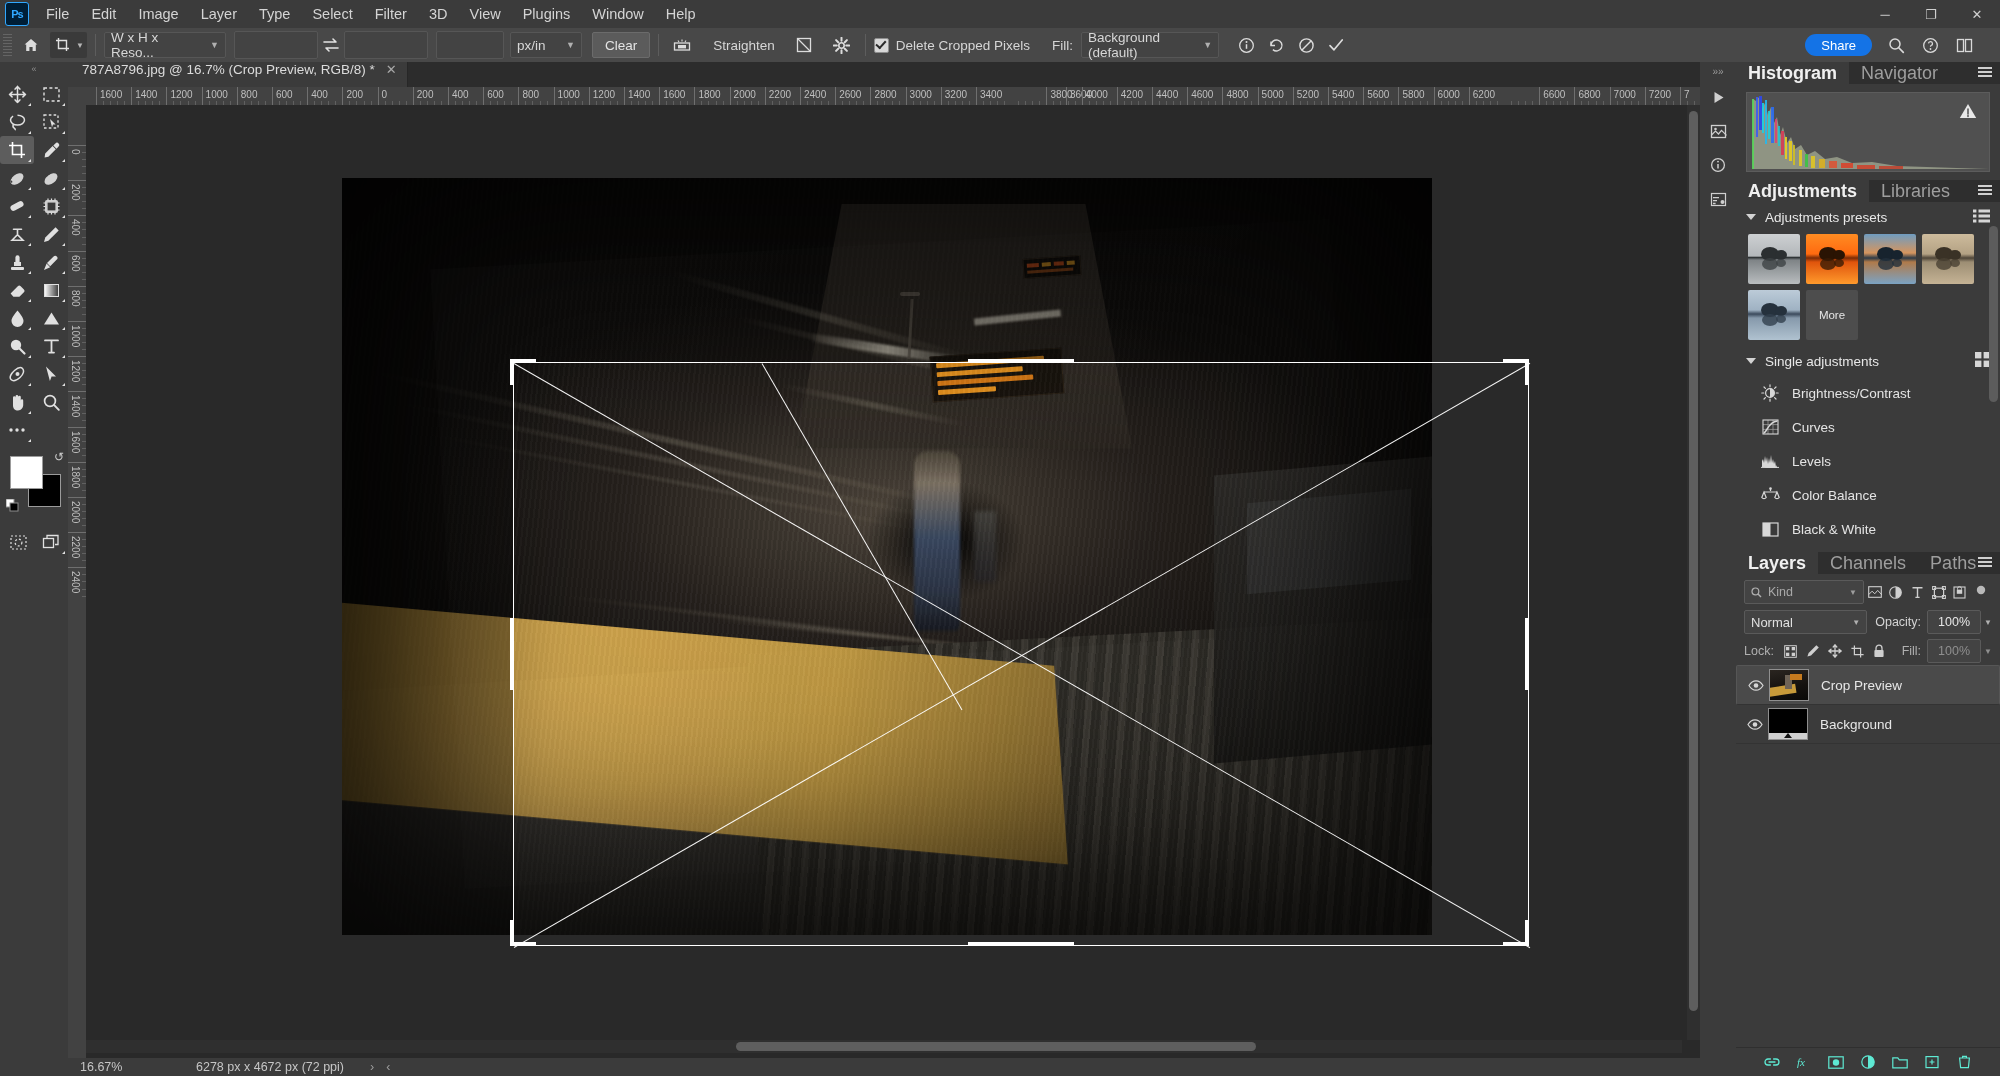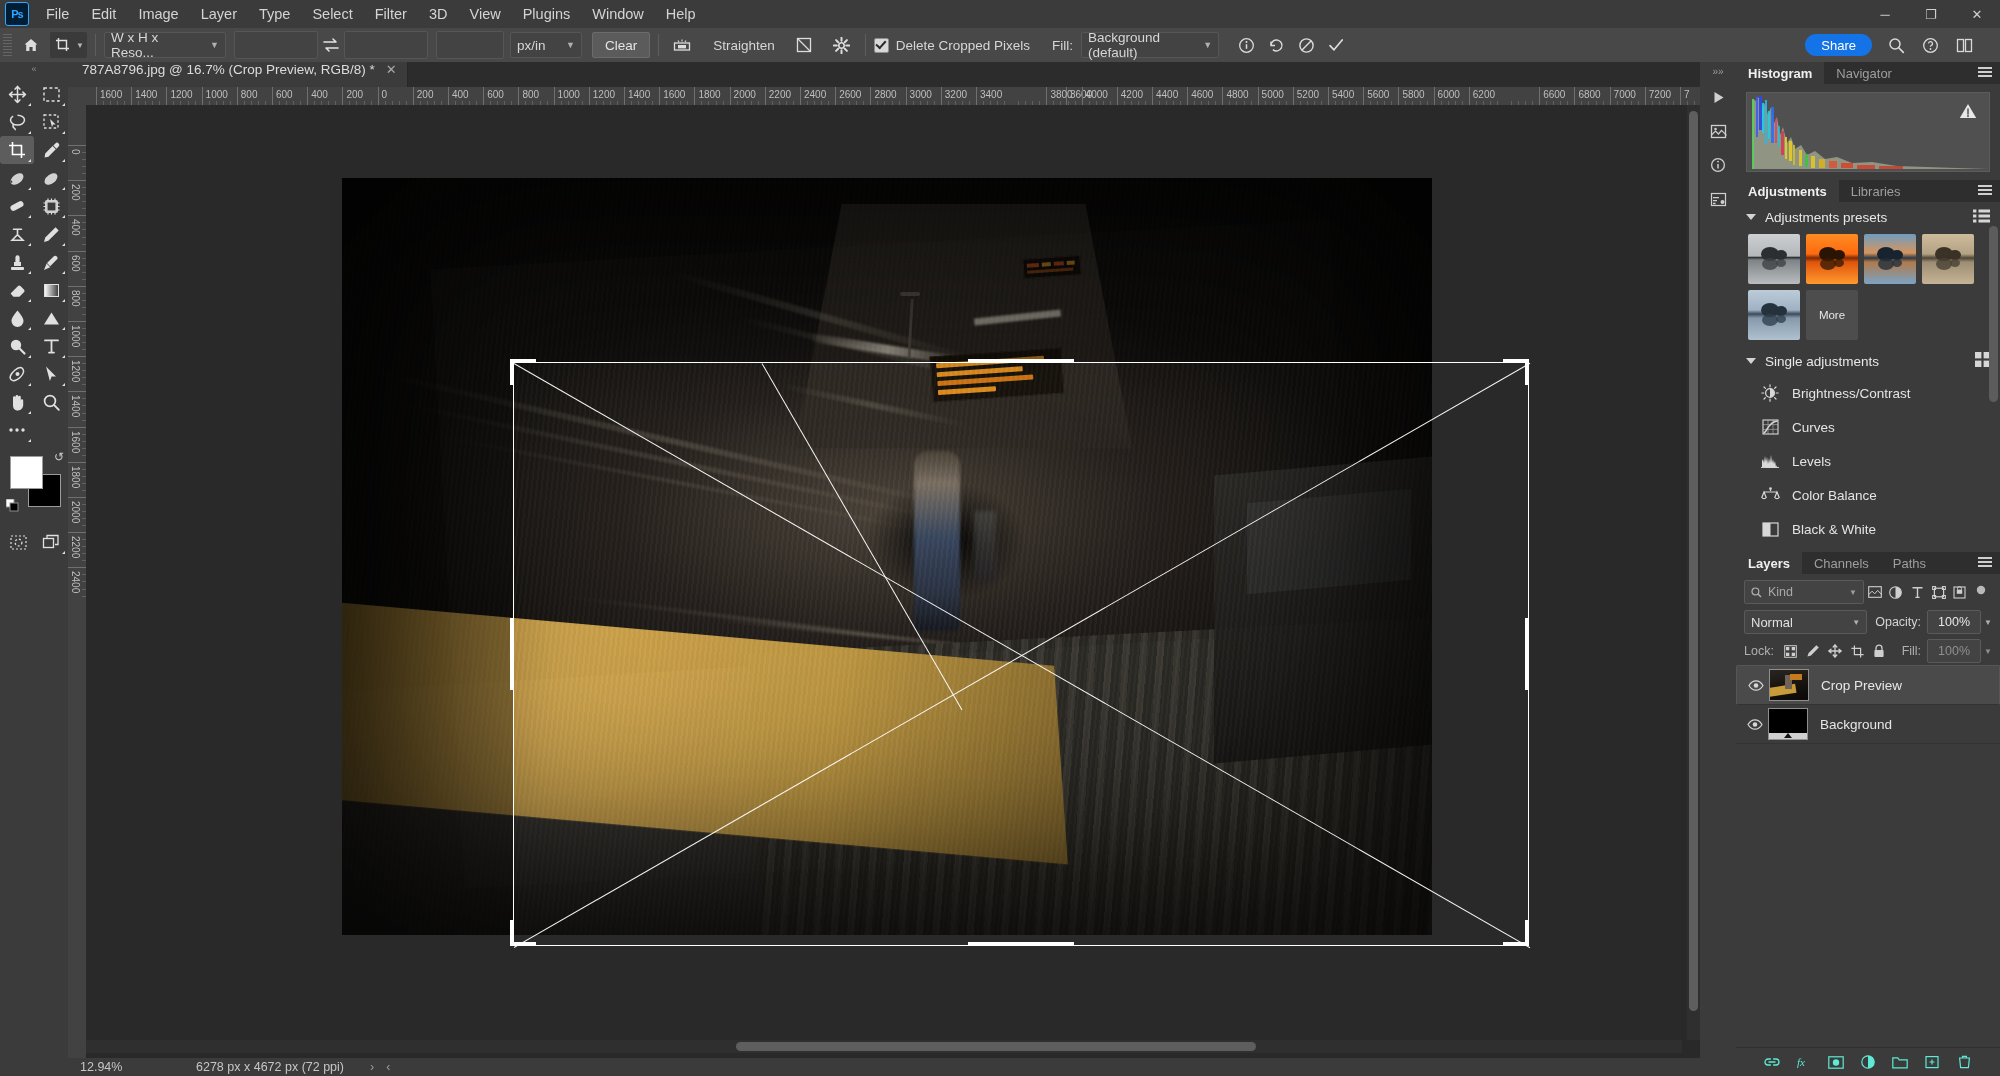--- a/index.html
+++ b/index.html
@@ -127,21 +127,21 @@
   .st-zoom{width:78px;padding-left:12px;}
   .st-info{padding-left:38px;}
   .st-arrow{margin-left:26px;color:#9e9e9e;}
 
   
   .dockbar{position:absolute;left:1700px;top:62px;width:36px;height:1014px;background:#3b3b3b;border-right:1px solid #2b2b2b;}
   .dockcollapse{height:18px;display:flex;align-items:center;justify-content:center;color:#9b9b9b;font-size:10px;}
   .dicon{width:36px;height:34px;display:flex;align-items:center;justify-content:center;color:#cfcfcf;}
   .rightpanel{position:absolute;left:1736px;top:62px;width:264px;height:1014px;background:#3b3b3b;}
   .panelhdr{height:22px;background:#2e2e2e;display:flex;align-items:center;position:relative;}
-  .ptab{height:22px;padding:0 12px;display:flex;align-items:center;font-size:13px;color:#9e9e9e;}
+  .ptab{height:22px;padding:0 12px;display:flex;align-items:center;font-size:18px;color:#9e9e9e;}
   .ptab.on{background:#3b3b3b;color:#f0f0f0;font-weight:bold;}
   .pmenu{position:absolute;right:8px;top:5px;width:14px;height:12px;
          background:repeating-linear-gradient(to bottom,#cfcfcf 0 2px,transparent 2px 4px);}
   .psect{display:flex;align-items:center;height:30px;padding:0 10px;}
   .tri{width:0;height:0;border-left:5px solid transparent;border-right:5px solid transparent;
        border-top:6px solid #d3d3d3;margin-right:9px;}
   .psect .t{font-size:13.5px;color:#e8e8e8;}
   .presets{display:flex;flex-wrap:wrap;gap:6px;padding:2px 12px 6px;}
   .pcard{width:52px;height:50px;border-radius:2px;overflow:hidden;position:relative;}
   .more{width:52px;height:50px;background:#4d4d4d;border-radius:2px;display:flex;align-items:center;justify-content:center;
@@ -1079,21 +1079,21 @@
   </div>
 
   <div class="hscroll">
     <div class="hthumb"></div>
   </div>
   <div class="vscroll">
     <div class="vthumb"></div>
   </div>
 
   <div class="statusbar">
-    <div class="st-zoom">12.94%</div>
+    <div class="st-zoom">16.67%</div>
     <div class="st-info">6278 px x 4672 px (72 ppi)</div>
     <div class="st-arrow">›</div>
     <div class="st-arrow" style="margin-left:12px">‹</div>
   </div>
 
   <div class="dockbar">
     <div class="dockcollapse">»»</div>
     <div class="dicon">
       <svg width="15" height="15" viewBox="0 0 15 15">
           <path d="M3.5 2l9 5.5-9 5.5z" fill="currentColor"></path>

